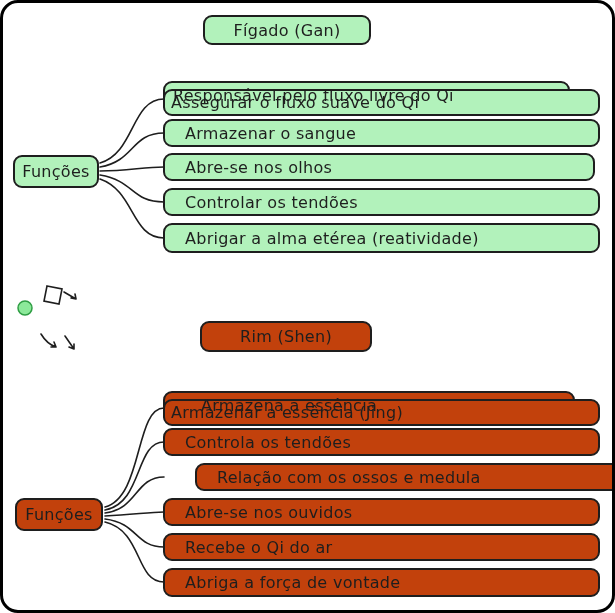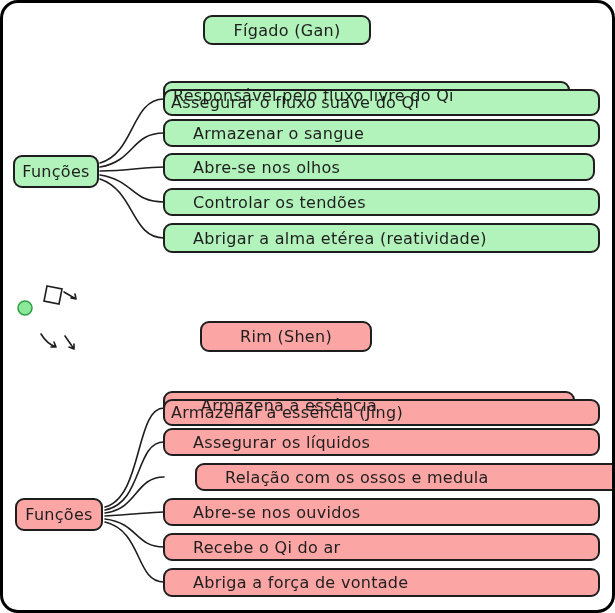--- a/index.html
+++ b/index.html
@@ -17,23 +17,23 @@
   .node{
     position:absolute;
     box-sizing:border-box;
     border:2px solid #1e1e1e;
     border-radius:9px;
     font-size:16px;
     letter-spacing:0.3px;
     white-space:nowrap;
   }
   .green{background:#b2f2bb;}
-  .gray{background:#fca5a5;}
+  .gray{background:#c2410c;}
   .center{display:flex;align-items:center;justify-content:center;}
-  .item{display:flex;align-items:center;padding-left:28px;}
+  .item{display:flex;align-items:center;padding-left:20px;}
   .overlap{
     position:absolute;
     font-size:16px;
     letter-spacing:0.3px;
     white-space:nowrap;
     pointer-events:none;
   }
 </style>
 </head>
 <body>
@@ -92,19 +92,19 @@
 
   <div class="node gray center" style="left:12px;top:495px;width:88px;height:33px;">
     <span>Funções</span>
   </div>
 
   <div class="node gray" style="left:160px;top:388px;width:412px;height:33px;"></div>
   <div class="node gray" style="left:160px;top:396px;width:437px;height:27px;"></div>
   <div class="overlap" style="left:170px;top:393px;margin-left:28px;">Armazena a essência</div>
   <div class="overlap" style="left:168px;top:400px;">Armazenar a essência (Jing)</div>
 
-  <div class="node gray item" style="left:160px;top:425px;width:437px;height:28px;">Assegurar os líquidos</div>
+  <div class="node gray item" style="left:160px;top:425px;width:437px;height:28px;">Controla os tendões</div>
   <div class="node gray item" style="left:160px;top:460px;width:437px;height:28px;margin-left:32px;">Relação com os ossos e medula</div>
   <div class="node gray item" style="left:160px;top:495px;width:437px;height:28px;">Abre-se nos ouvidos</div>
   <div class="node gray item" style="left:160px;top:530px;width:437px;height:28px;">Recebe o Qi do ar</div>
   <div class="node gray item" style="left:160px;top:565px;width:437px;height:29px;">Abriga a força de vontade</div>
 
 </div>
 
 </body></html>

